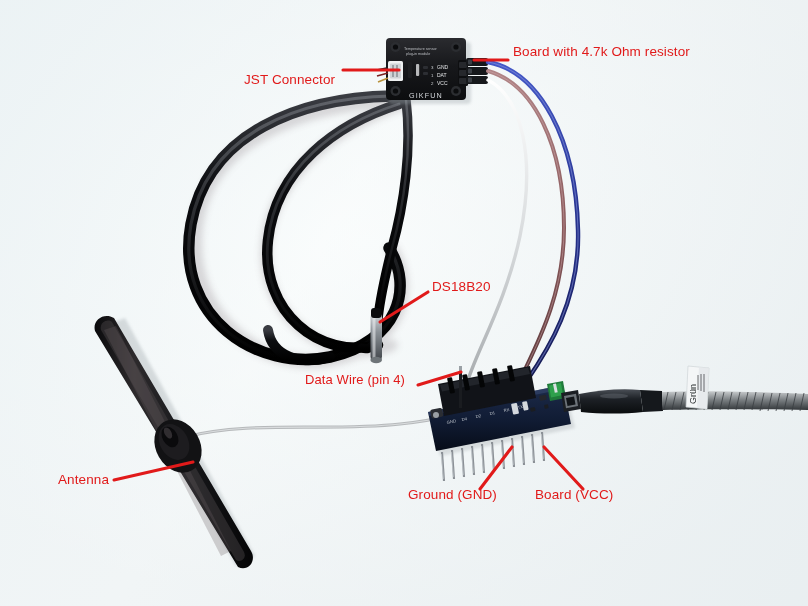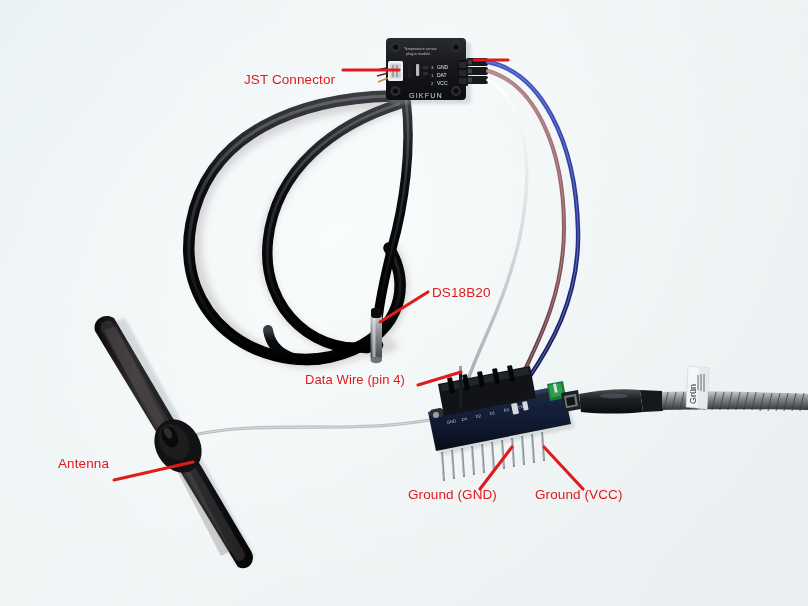--- a/index.html
+++ b/index.html
@@ -364,23 +364,24 @@
       <line x1="380" y1="322" x2="428" y2="292"></line>
       <line x1="418" y1="385" x2="461" y2="372"></line>
       <line x1="114" y1="480" x2="193" y2="462"></line>
       <line x1="480" y1="489" x2="512" y2="447"></line>
       <line x1="583" y1="489" x2="544" y2="447"></line>
     </g>
   </svg>
 
   <div class="anno" style="left:244px;top:80px;transform:translateY(-50%)">JST Connector</div>
 
-
-  <div class="anno" style="left:432px;top:293px;transform:translateY(-50%)">DS18B20</div>
+  <div class="anno" style="left:513px;top:52px;transform:translateY(-50%)">Board with 4.7k Ohm resistor</div>
+
+  <div class="anno" style="left:432px;top:287px;transform:translateY(-50%)">DS18B20</div>
 
   <div class="anno sm" style="left:305px;top:379px;transform:translateY(-50%)">Data Wire (pin 4)</div>
 
-  <div class="anno" style="left:58px;top:464px;transform:translateY(-50%)">Antenna</div>
+  <div class="anno" style="left:58px;top:480px;transform:translateY(-50%)">Antenna</div>
 
   <div class="anno" style="left:408px;top:495px;transform:translateY(-50%)">Ground (GND)</div>
 
-  <div class="anno" style="left:535px;top:495px;transform:translateY(-50%)">Ground (VCC)</div>
+  <div class="anno" style="left:535px;top:495px;transform:translateY(-50%)">Board (VCC)</div>
 </div>
 
 </body></html>

